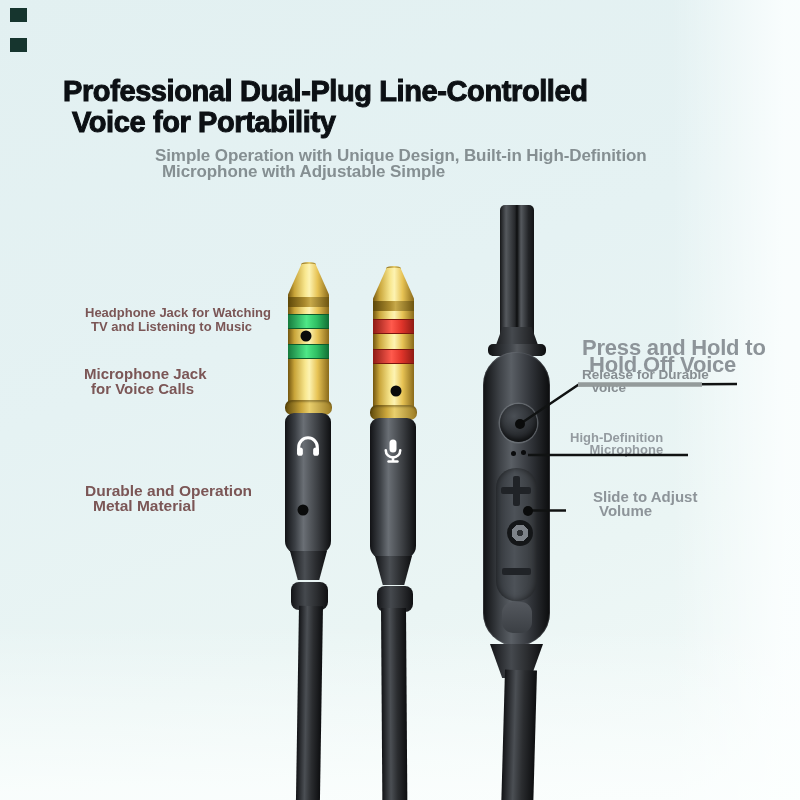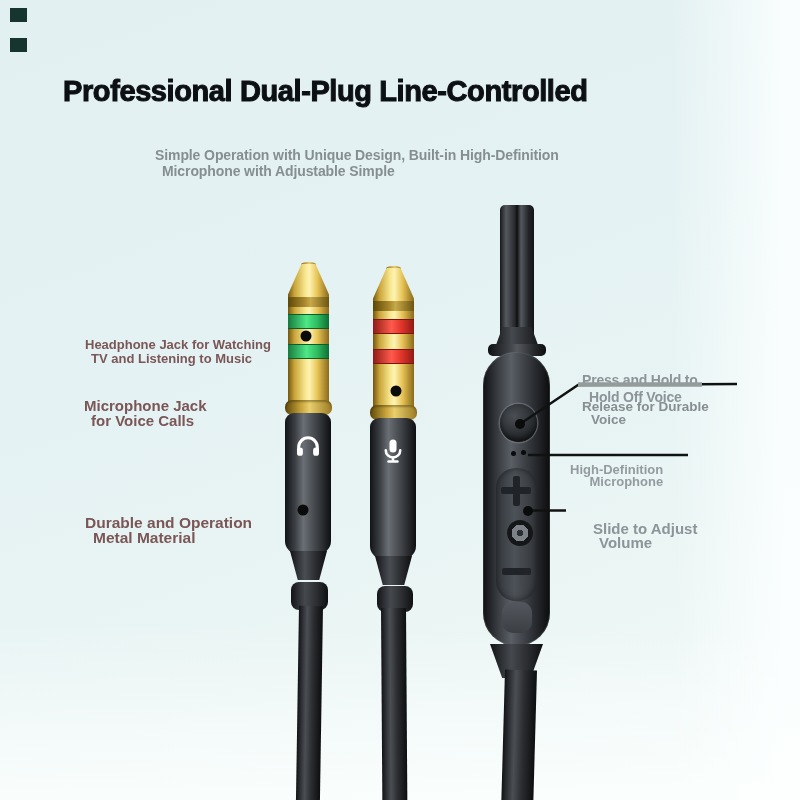--- a/index.html
+++ b/index.html
@@ -3,43 +3,43 @@
 <meta charset="utf-8">
 <style>
   html,body{margin:0;padding:0;}
   .stage{
     position:relative;width:800px;height:800px;overflow:hidden;
     font-family:Liberation Sans, sans-serif;
     background:linear-gradient(160deg,#e2f0f1 0%,#e5f2f3 40%,#eaf5f4 70%,#f3faf9 100%);
   }
   .bg-right{position:absolute;inset:0;background:linear-gradient(90deg,rgba(255,255,255,0) 84%,rgba(252,255,255,.85) 98%);}
   .bg-bottom{position:absolute;inset:0;background:linear-gradient(180deg,rgba(255,255,255,0) 78%,rgba(252,255,254,.8) 99%);}
-  .abs{position:absolute;margin-top:32px;}
+  .abs{position:absolute;}
   .nowrap{white-space:nowrap;}
 
   .swatch{position:absolute;width:17px;height:14px;background:#16352e;}
 
   .title{position:absolute;left:63px;top:76px;color:#0c1014;font-weight:700;
          font-size:29px;line-height:31px;letter-spacing:-.4px;-webkit-text-stroke:1px #0c1014;}
   .title .l2{padding-left:9px;}
   .subtitle{position:absolute;left:155px;top:148px;color:#858f92;font-weight:700;
-            font-size:14px;line-height:15.5px;letter-spacing:-.1px;}
+            font-size:17px;line-height:15.5px;letter-spacing:-.1px;}
   .subtitle .l2{padding-left:7px;}
 
   .maroon{color:#7b5656;font-weight:700;}
   .gray{color:#8d9499;font-weight:700;}
 
   .hp-text{left:85px;top:306px;font-size:13px;line-height:13.5px;}
   .hp-text .l2{padding-left:6px;}
   .micjack-text{left:84px;top:366px;font-size:15px;line-height:15px;}
   .micjack-text .l2{padding-left:7px;}
   .metal-text{left:85px;top:484px;font-size:15.5px;line-height:14.5px;}
   .metal-text .l2{padding-left:8px;}
 
-  .mute-text{left:582px;top:340px;font-size:14px;line-height:16.5px;letter-spacing:-.2px;}
+  .mute-text{left:582px;top:340px;font-size:22px;line-height:16.5px;letter-spacing:-.2px;}
   .mute-text .l2{padding-left:7px;}
   .release-text{left:582px;top:369px;font-size:13.5px;line-height:12.5px;color:#878e92;font-weight:700;}
   .release-text .l2{padding-left:9px;}
   .hdmic-text{left:570px;top:432px;font-size:13px;line-height:11.5px;color:#949ba0;}
   .hdmic-text .l2{padding-left:6px;text-align:right;}
   .vol-text{left:593px;top:490px;font-size:15px;line-height:14px;}
   .vol-text .l2{padding-left:6px;}
 
   
   .plug{position:absolute;width:47px;}
@@ -105,20 +105,21 @@
 
 <div class="stage">
   <div class="bg-right"></div>
   <div class="bg-bottom"></div>
 
   <div class="swatch" style="left:10px;top:8px;"></div>
   <div class="swatch" style="left:10px;top:38px;"></div>
 
   <div class="title">
     <div class="nowrap">Professional Dual-Plug Line-Controlled</div>
+    <div class="nowrap l2">Voice for Portability</div>
   </div>
 
   <div class="subtitle">
     <div class="nowrap">Simple Operation with Unique Design, Built-in High-Definition</div>
     <div class="nowrap l2">Microphone with Adjustable Simple</div>
   </div>
 
   <div class="abs maroon hp-text">
     <div class="nowrap">Headphone Jack for Watching</div>
     <div class="nowrap l2">TV and Listening to Music</div>

